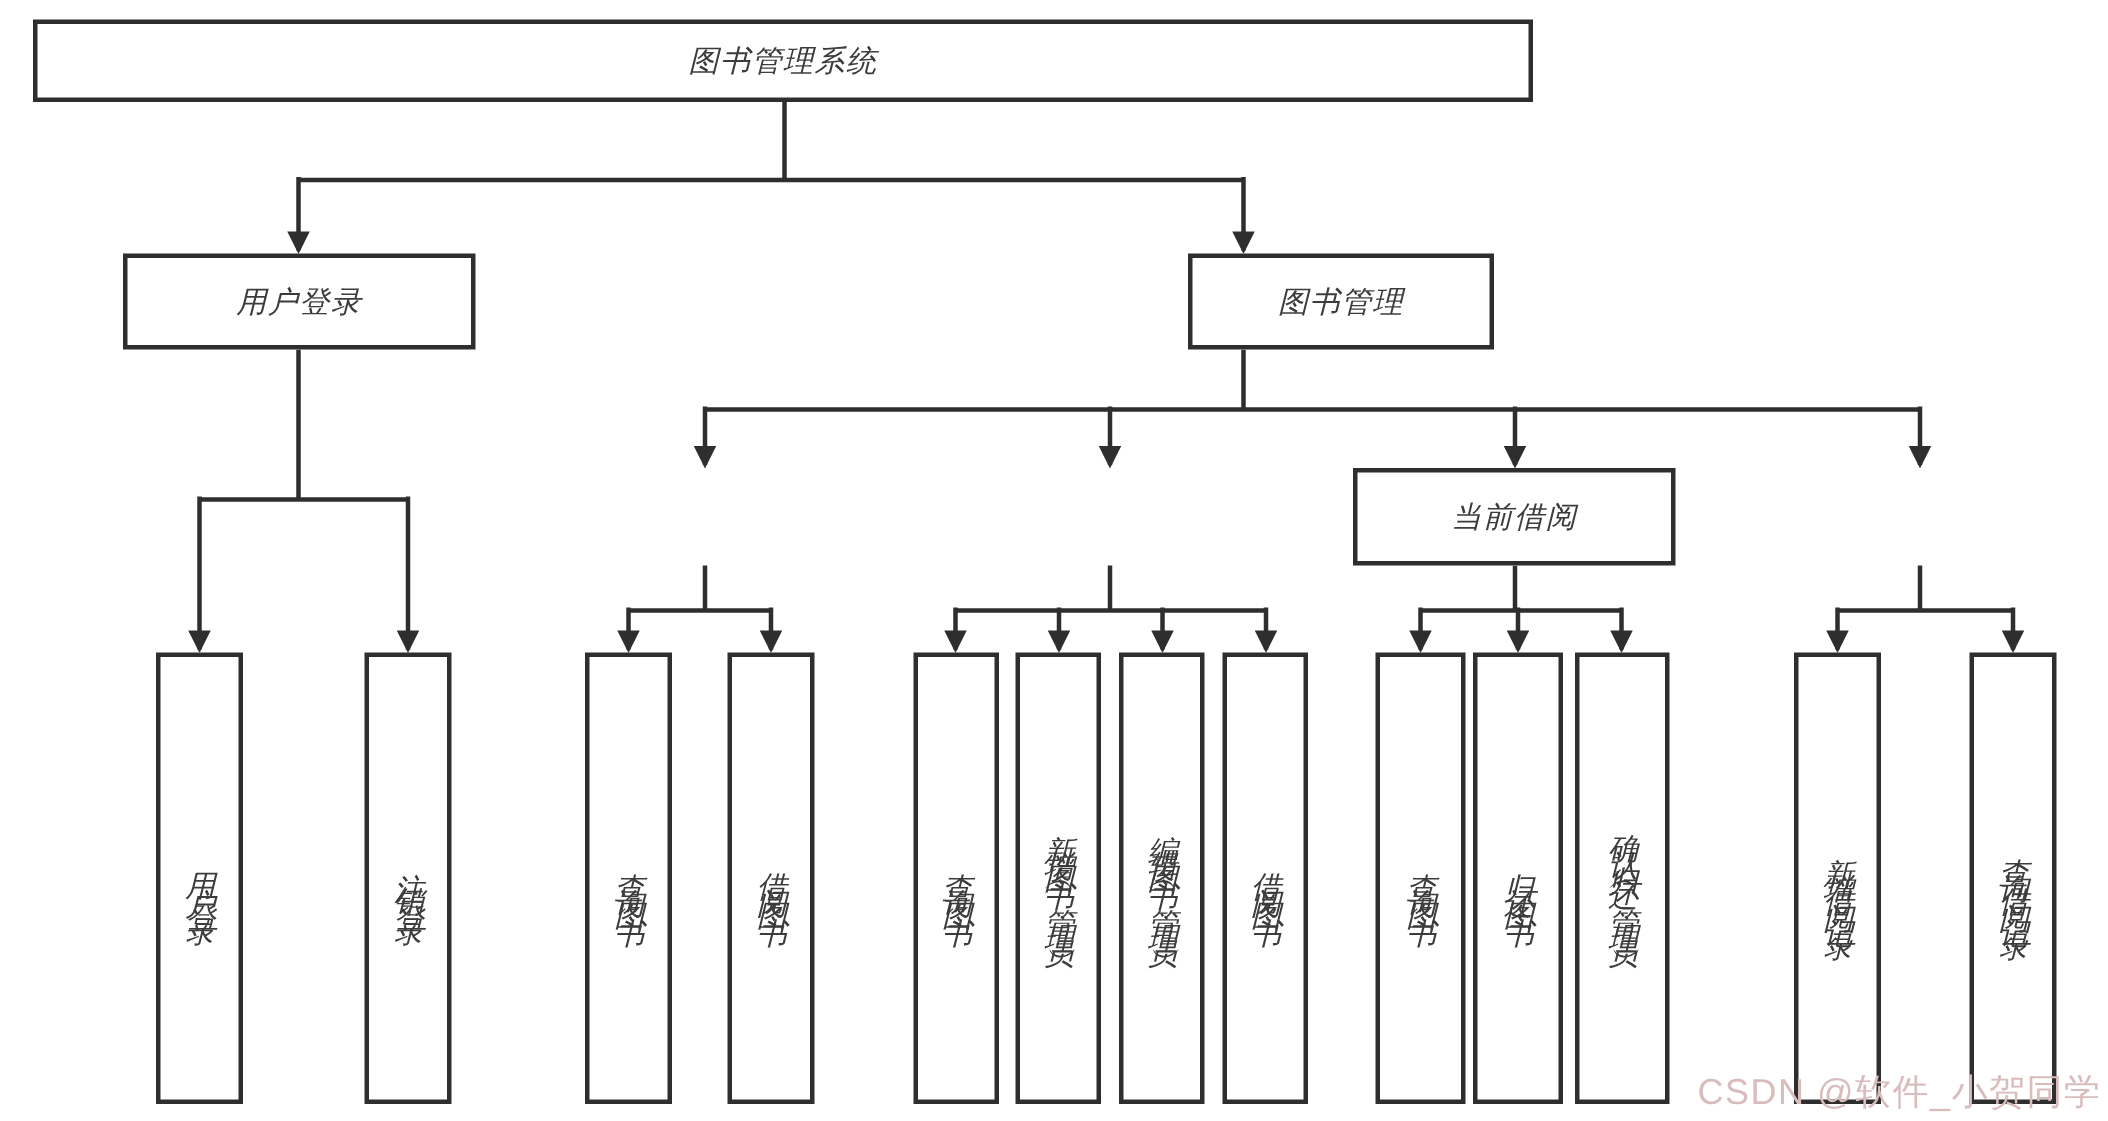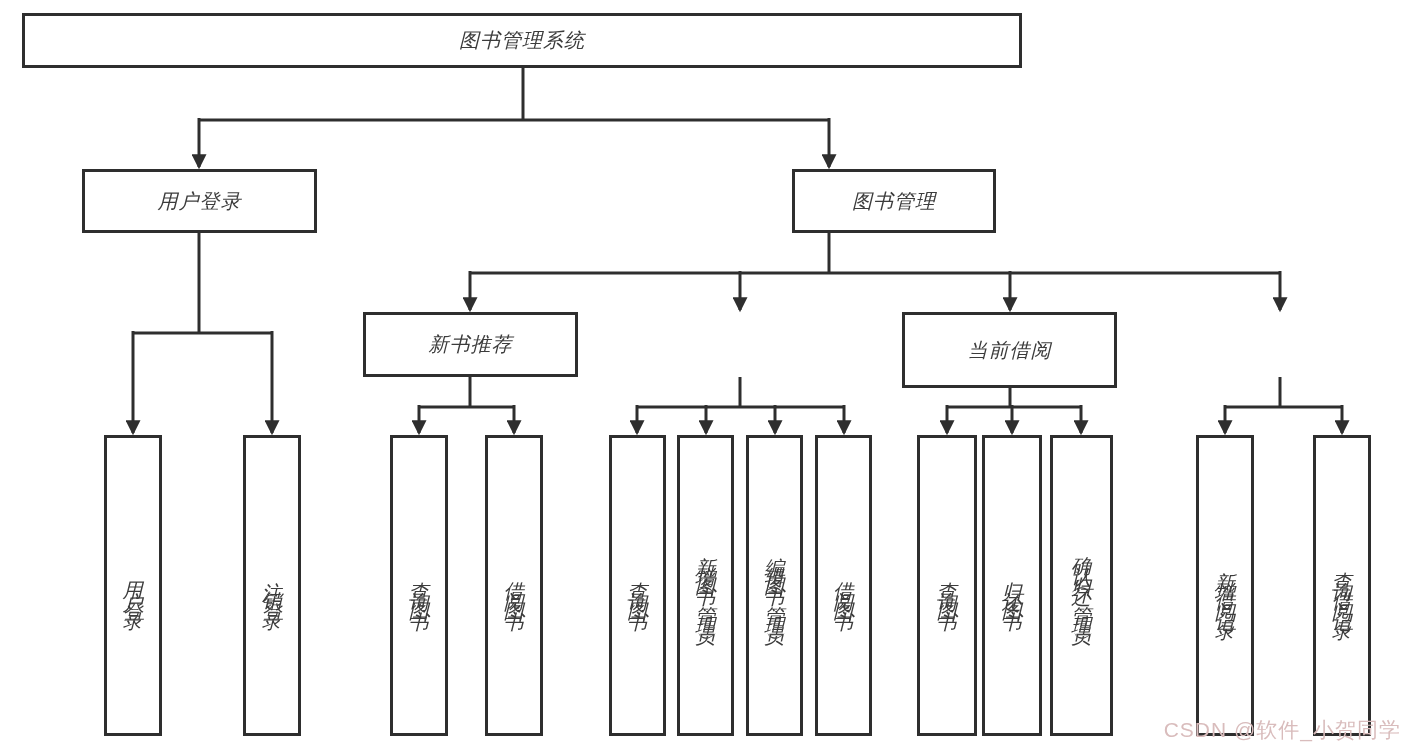--- a/index.html
+++ b/index.html
@@ -46,21 +46,21 @@
     white-space: nowrap;
   }
   
   .root   { left: 22px;  top: 13px;  width: 1000px; height: 55px; }
   
   .n-user { left: 82px;  top: 169px; width: 235px; height: 64px; }
   .n-book { left: 748px; top: 169px; width: 204px; height: 64px; margin-left: 44px; }
   
   .n-newrec  { left: 363px;  top: 312px; width: 215px; height: 65px; }
   .n-borrow  { left: 633px;  top: 312px; width: 215px; height: 65px; }
-  .n-current { left: 902px;  top: 312px; width: 215px; height: 76px; }
+  .n-current { left: 902px;  top: 312px; width: 215px; height: 65px; }
   .n-records { left: 1173px; top: 312px; width: 215px; height: 65px; }
   
   .leaf { top: 435px; height: 301px; }
   .lf-a1 { left: 104px;  width: 58px; }
   .lf-a2 { left: 243px;  width: 58px; }
   .lf-b1 { left: 390px;  width: 58px; }
   .lf-b2 { left: 485px;  width: 58px; }
   .lf-c1 { left: 609px;  width: 57px; }
   .lf-c2 { left: 677px;  width: 57px; }
   .lf-c3 { left: 746px;  width: 57px; }
@@ -68,21 +68,21 @@
   .lf-d1 { left: 917px;  width: 60px; }
   .lf-d2 { left: 982px;  width: 60px; }
   .lf-d3 { left: 1050px; width: 63px; }
   .lf-e1 { left: 1196px; width: 58px; }
   .lf-e2 { left: 1313px; width: 58px; }
 
   .watermark {
     position: absolute;
     right: 4px;
     bottom: 3px;
-    font-size: 21px;
+    font-size: 24px;
     color: #d9bcbc;
     letter-spacing: 1px;
     z-index: 3;
     pointer-events: none;
   }
 </style>
 </head>
 <body>
 
 <div class="canvas">
@@ -141,23 +141,20 @@
     <span>图书管理系统</span>
   </div>
 
   <div class="node n-user">
     <span>用户登录</span>
   </div>
   <div class="node n-book">
     <span>图书管理</span>
   </div>
 
-  <div class="node n-newrec">
-    <span>新书推荐</span>
-  </div>
   <div class="node n-current">
     <span>当前借阅</span>
   </div>
 
   <div class="node vnode leaf lf-a1">
     <span class="vlabel">用户登录</span>
   </div>
   <div class="node vnode leaf lf-a2">
     <span class="vlabel">注销登录</span>
   </div>

